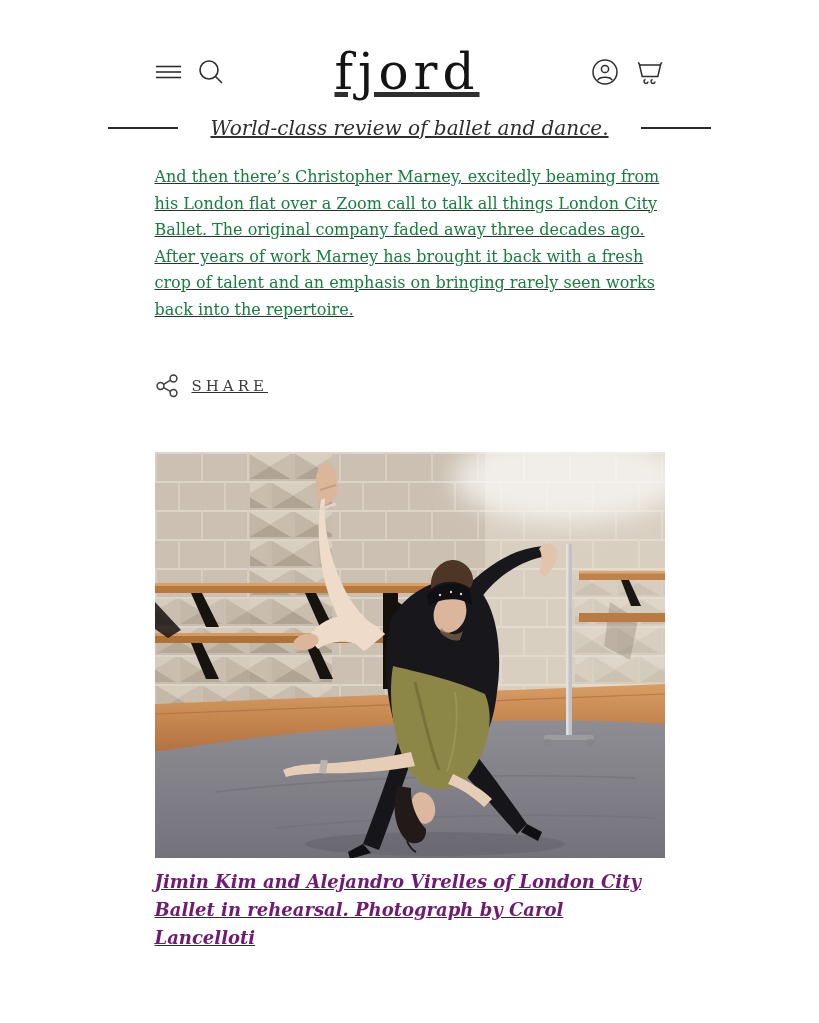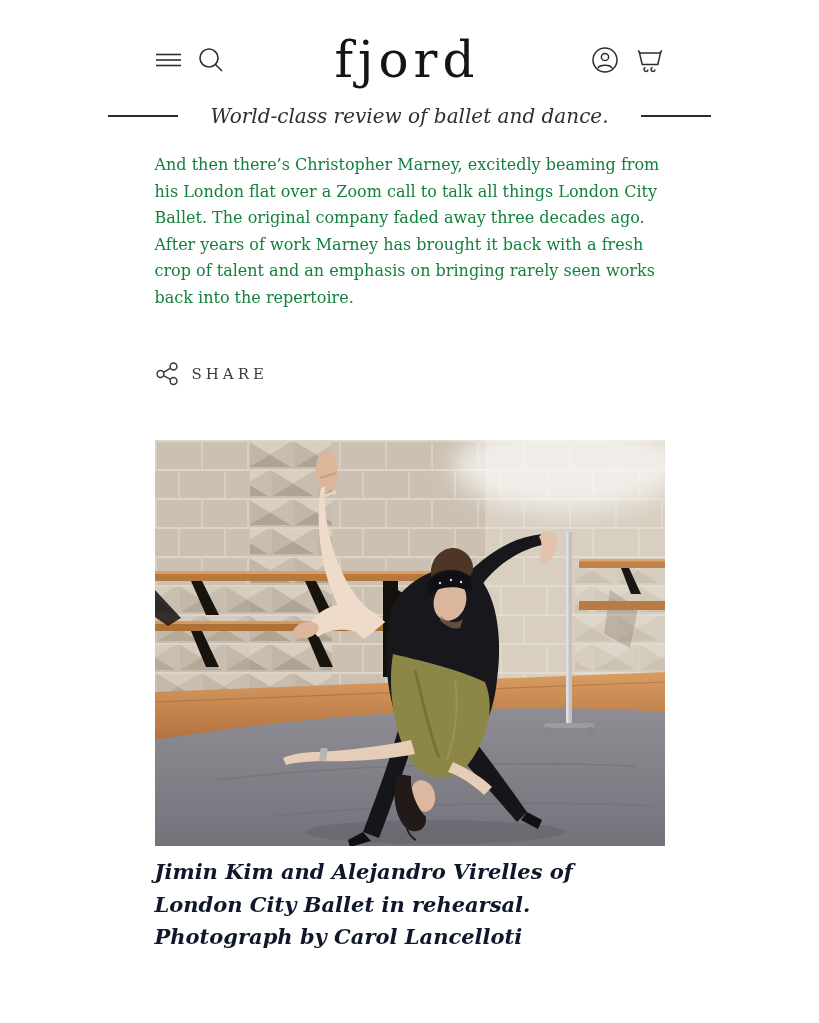--- a/index.html
+++ b/index.html
@@ -3,21 +3,21 @@
 <meta charset="utf-8">
 <style>
   * { box-sizing: border-box; }
   body {
     margin: 0;
     background: #ffffff;
     font-family: "DejaVu Serif", "Liberation Serif", serif;
     color: #2f2f2f;
   }
   .page { width: 819px; margin: 0 auto; background: #fff; min-height: 1023px; }
-  .content { width: 510px; margin: 0 auto; }
+  .content { width: 510px; margin: 12px auto; text-decoration: underline; }
 
   
   .site-header {
     display: flex; align-items: center; justify-content: space-between;
     padding-top: 40px; height: 80px;
   }
   .icon-group { display: flex; align-items: center; gap: 15px; }
   .icon-btn {
     background: none; border: none; padding: 0; margin: 0;
     color: #2d2d2d; display: inline-flex; cursor: pointer;
@@ -48,22 +48,22 @@
     background: none; border: none; padding: 0; cursor: pointer;
     font-family: inherit;
   }
   .share-label { font-size: 15px; letter-spacing: 4px; color: #3c3c3c; text-align: right; }
 
   
   .photo-figure { margin: 54px 0 0 0; }
   .photo-svg { display: block; width: 510px; height: 406px; }
   .caption {
     margin-top: 10px; padding-bottom: 40px;
-    font-size: 21px; font-weight: bold; font-style: italic;
-    line-height: 1.55; color: #0f172a;
+    font-size: 18px; font-weight: bold; font-style: italic;
+    line-height: 1.55; color: #701a75;
   }
 </style>
 </head>
 <body>
 
 <div class="page">
   <div class="content">
 
     <header class="site-header">
       <div class="icon-group">

